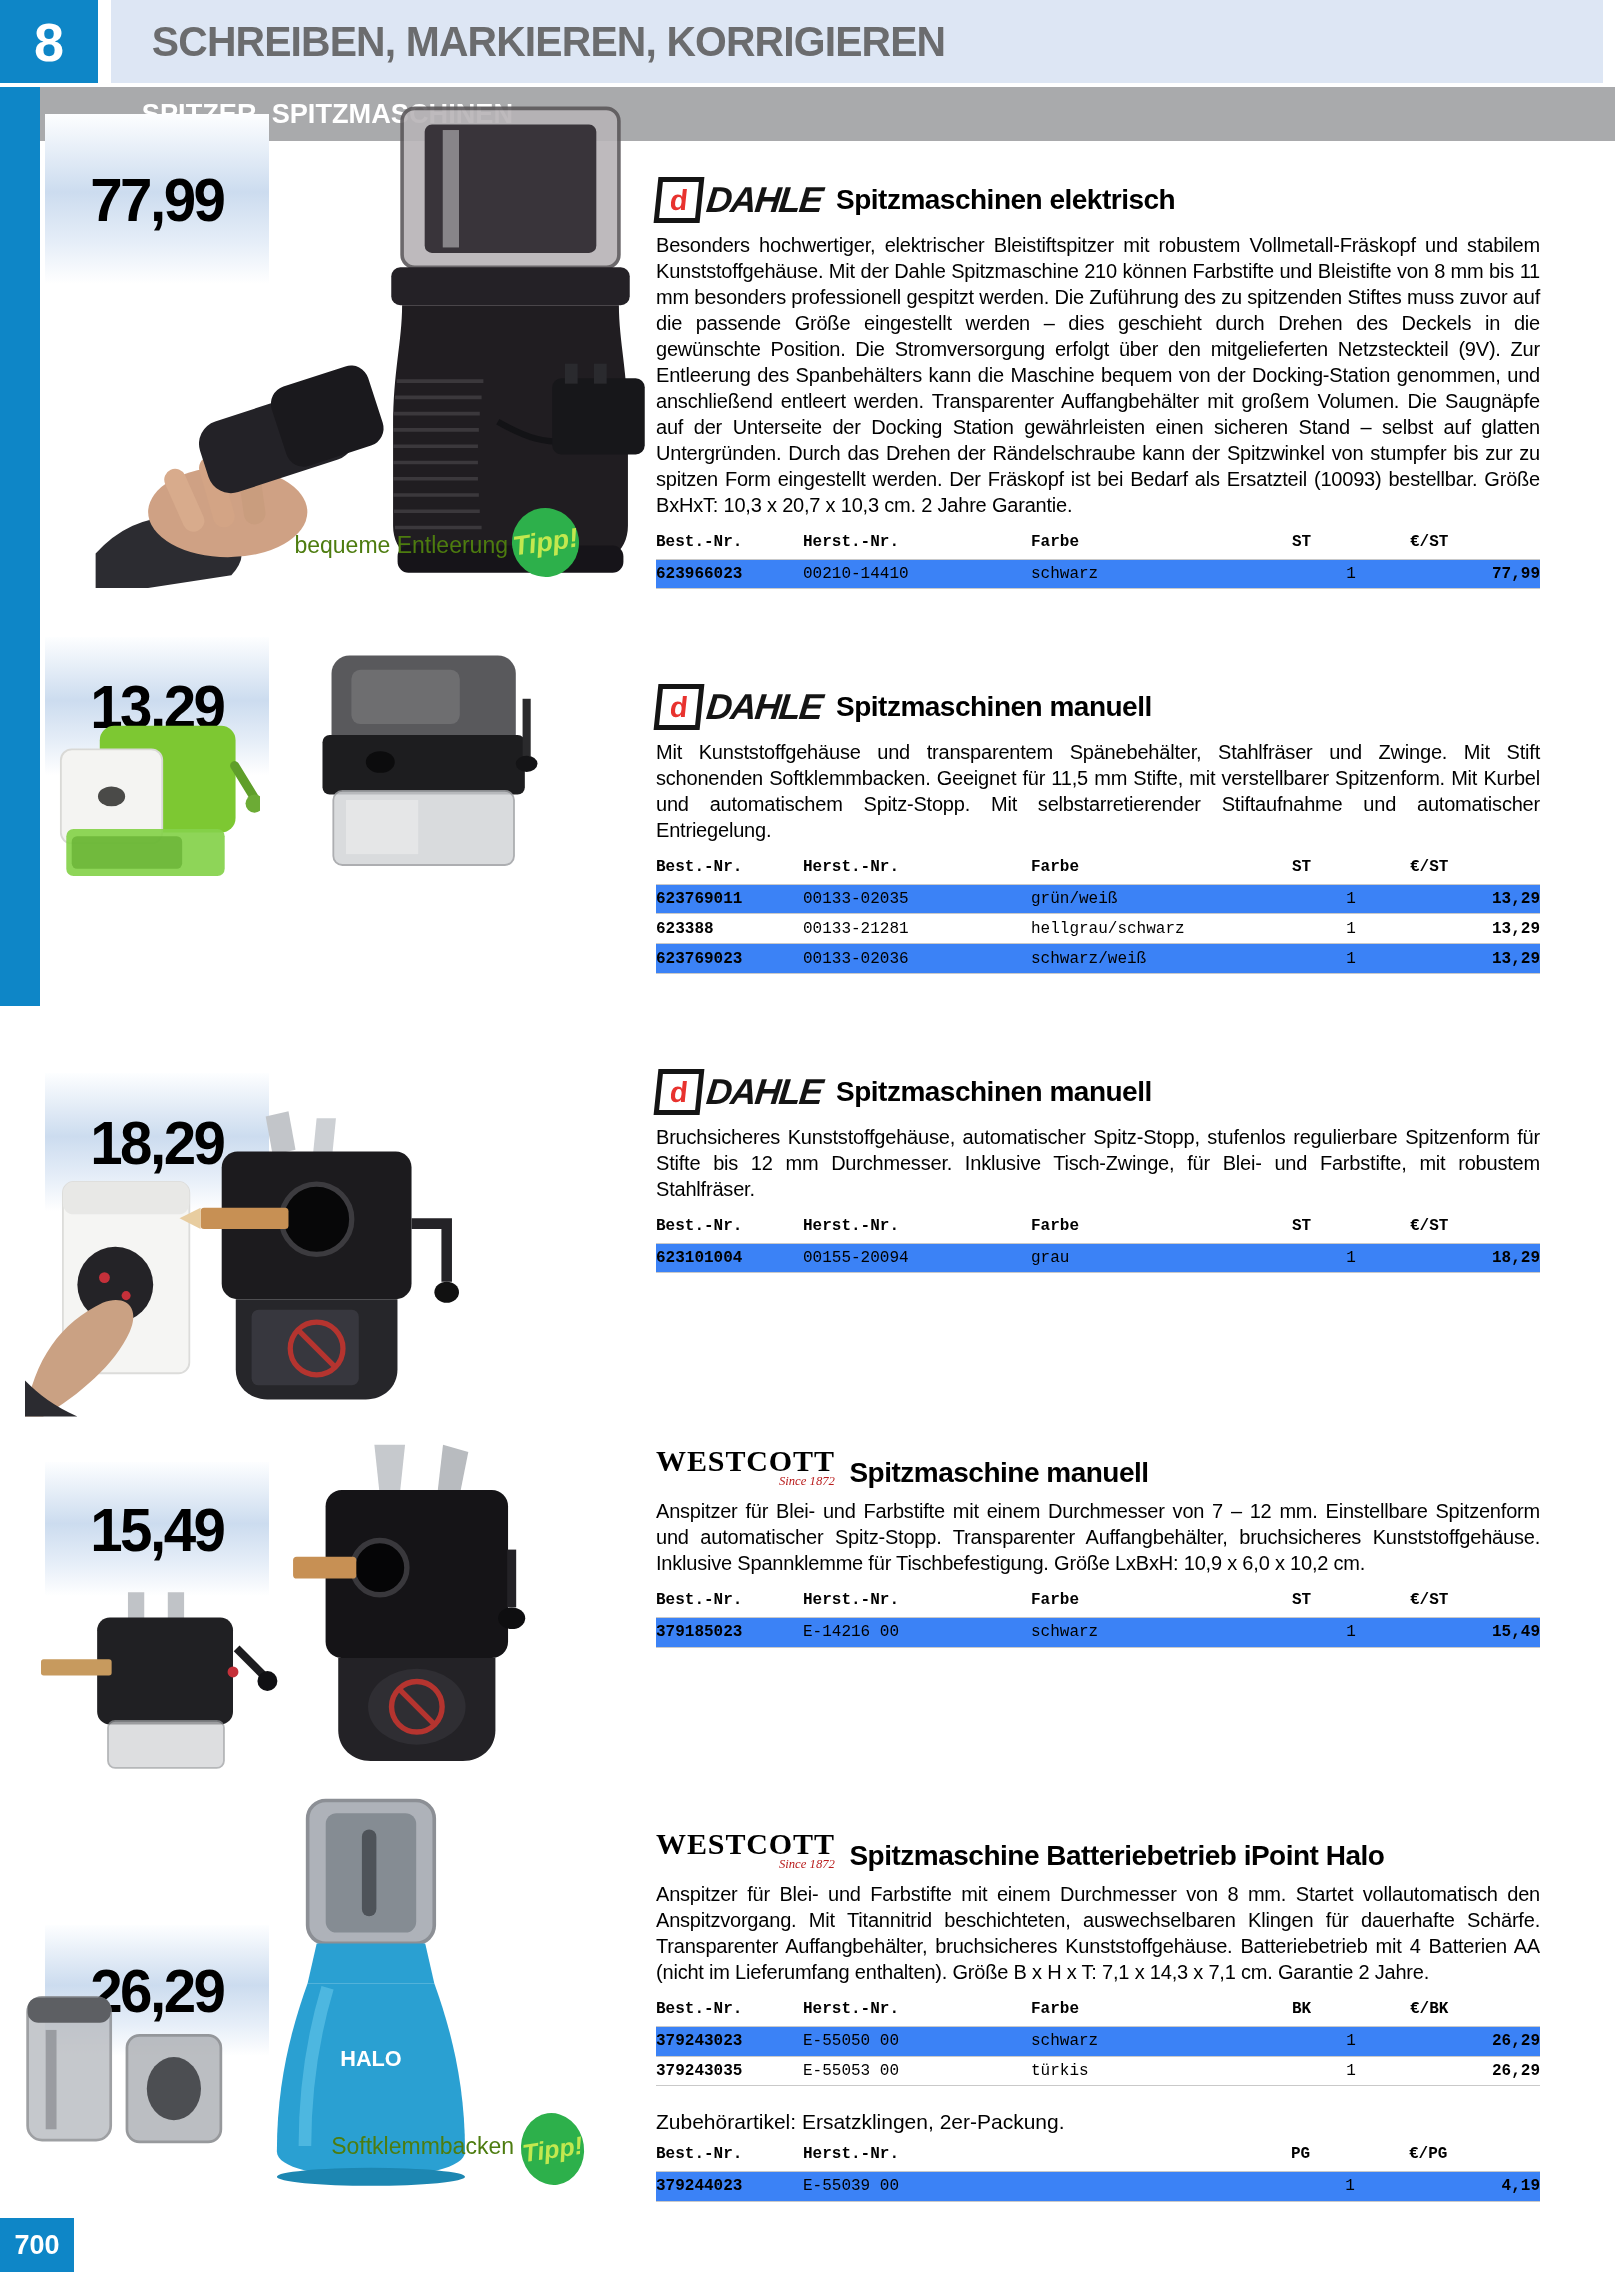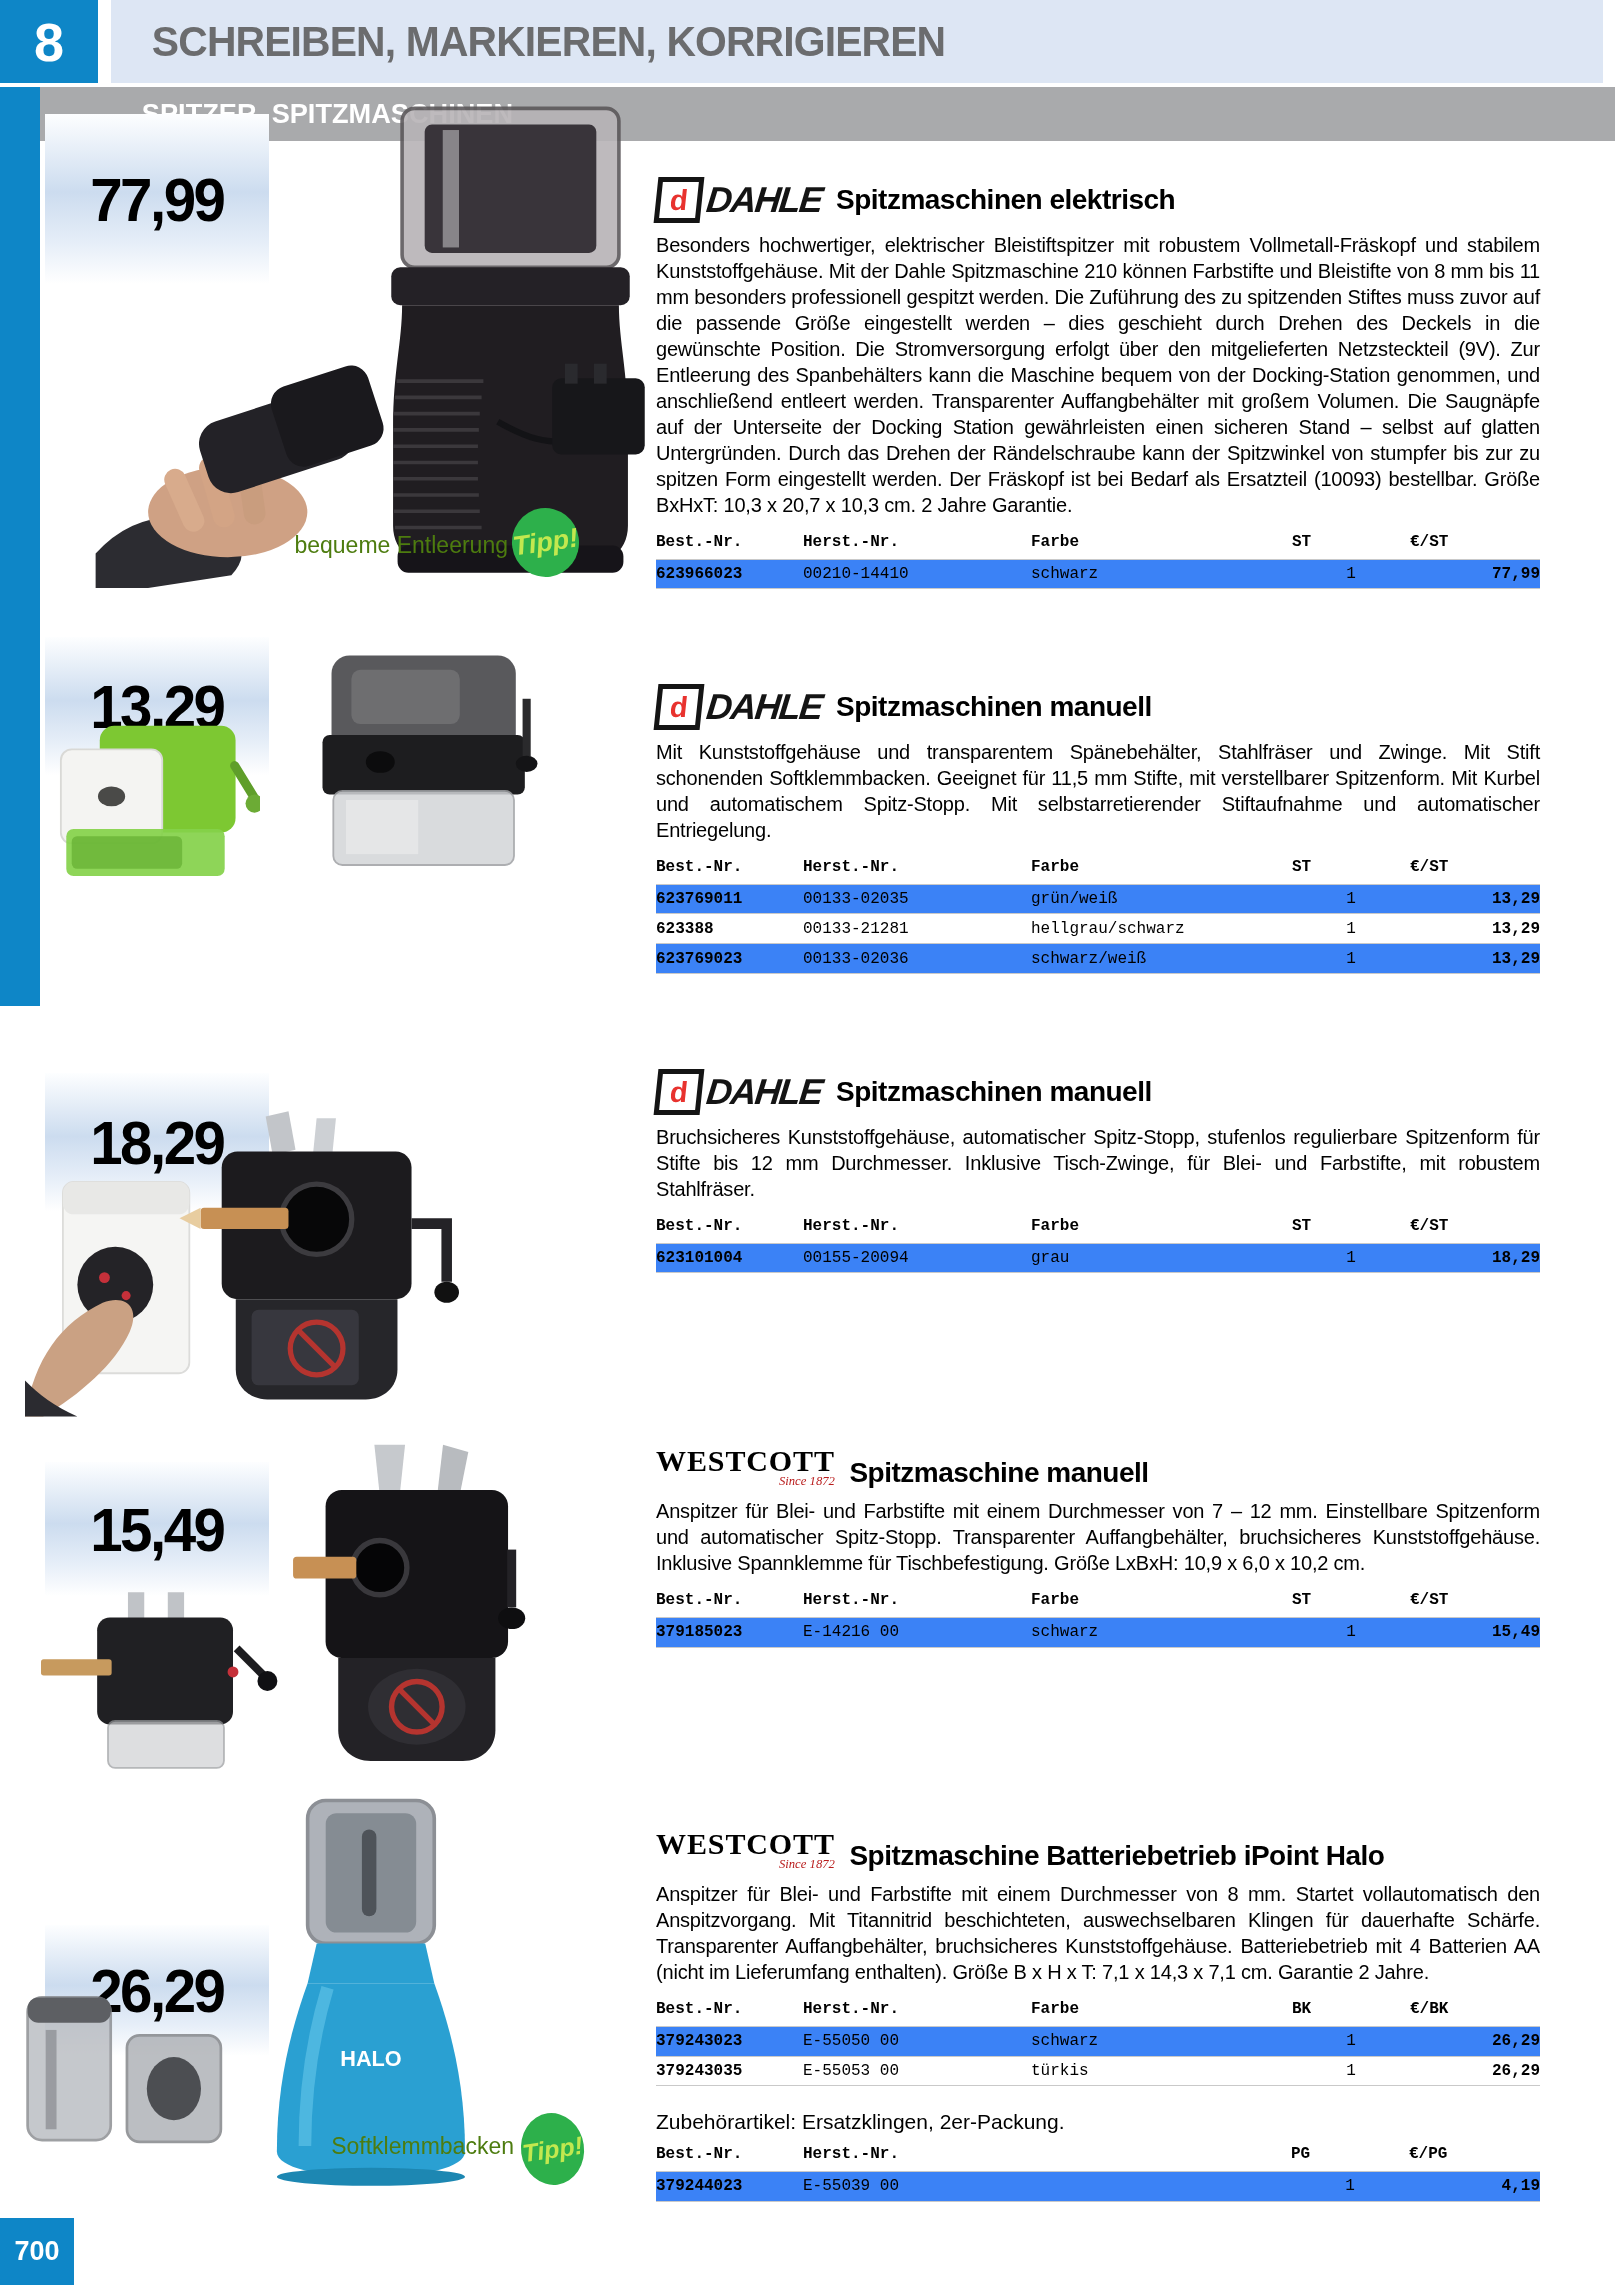--- a/index.html
+++ b/index.html
@@ -11,21 +11,21 @@
     color:#fff;font-size:54px;font-weight:bold;display:flex;align-items:center;justify-content:center;}
   .header-band{position:absolute;left:101px;top:0;right:12.7px;height:83px;background:#dde6f4;
     display:flex;align-items:center;margin-left:10px;}
   .band-title{font-size:43px;font-weight:bold;color:#6b6c6e;letter-spacing:-0.9px;
     transform:scaleX(.95);transform-origin:left center;padding-left:43px;white-space:nowrap;}
   .subheader-band{position:absolute;left:40px;top:87px;right:0;height:54px;background:#a9aaac;
     display:flex;align-items:center;}
   .sub-title{color:#fff;font-size:28px;font-weight:bold;letter-spacing:0;padding-left:105px;
     transform:scaleX(.97);transform-origin:left center;white-space:nowrap;}
   .side-bar{position:absolute;left:0;top:87px;width:40px;height:919px;background:#0e86c7;}
-  .page-number-box{position:absolute;left:0;top:2218px;width:74px;height:67px;background:#0e86c7;
+  .page-number-box{position:absolute;left:0;top:2218px;width:74px;height:54px;background:#0e86c7;
     color:#fff;font-size:27px;font-weight:bold;display:flex;align-items:center;justify-content:center;}
 
   
   .price-box{position:absolute;left:45px;width:224px;display:flex;align-items:center;justify-content:center;
     background:linear-gradient(180deg,#fdfeff 0%,#ccdcef 46%,#e6eef8 76%,#ffffff 100%);}
   .price-box span{font-size:62px;font-weight:bold;letter-spacing:-2.7px;transform:scaleX(.94);}
   #price1{top:114px;height:170px;}
   #price2{top:637px;height:138px;}
   #price3{top:1073px;height:138px;}
   #price4{top:1462px;height:134px;}

